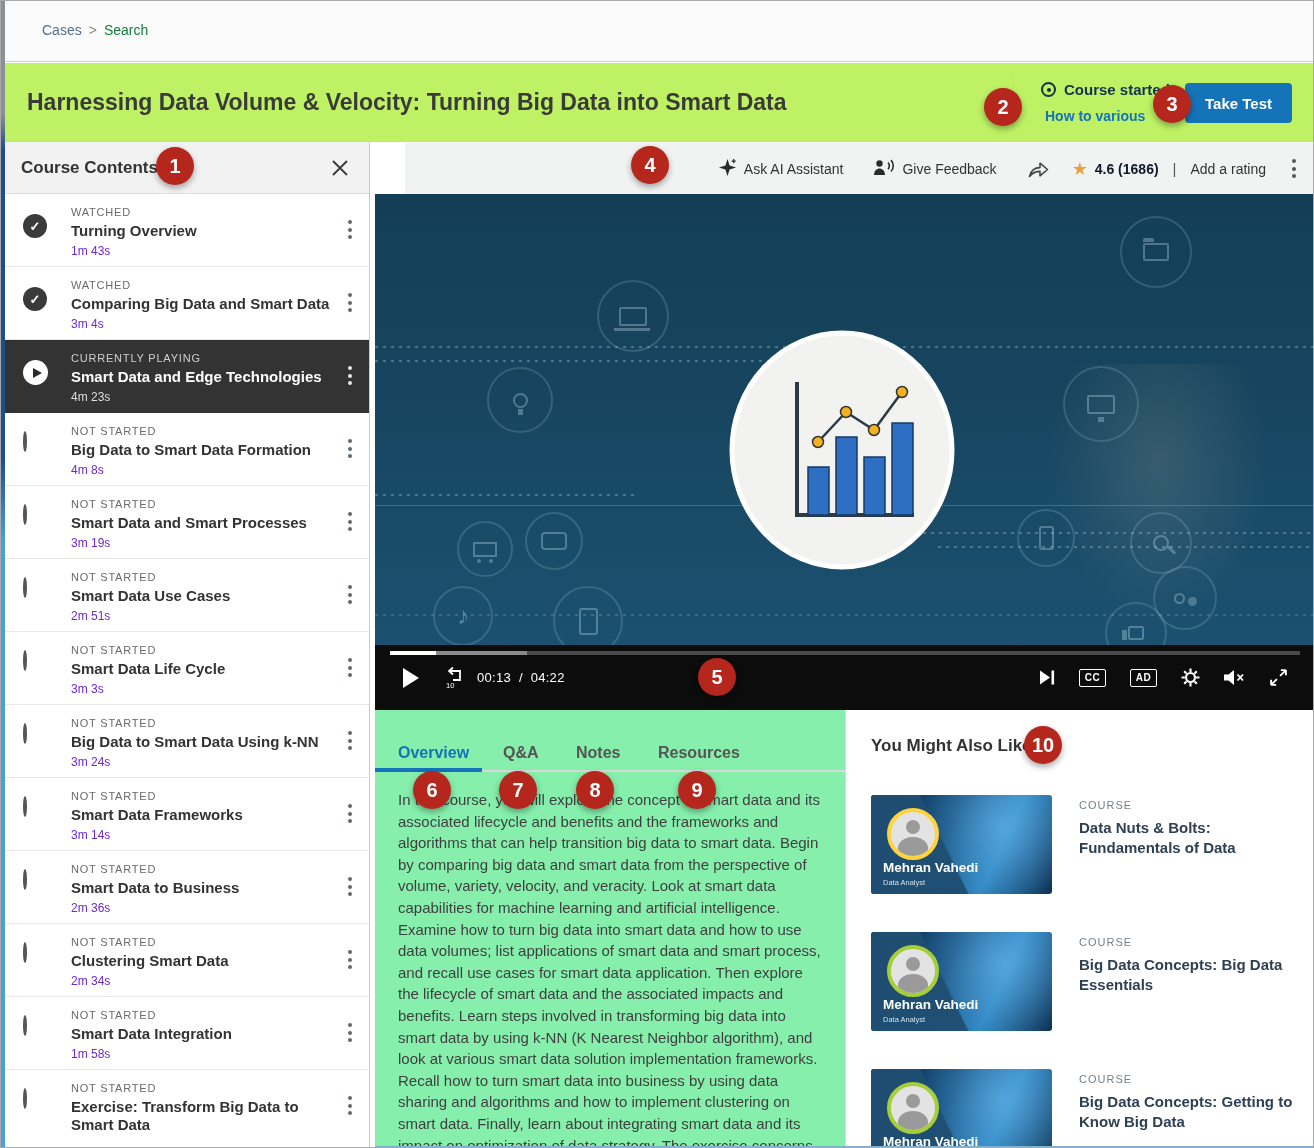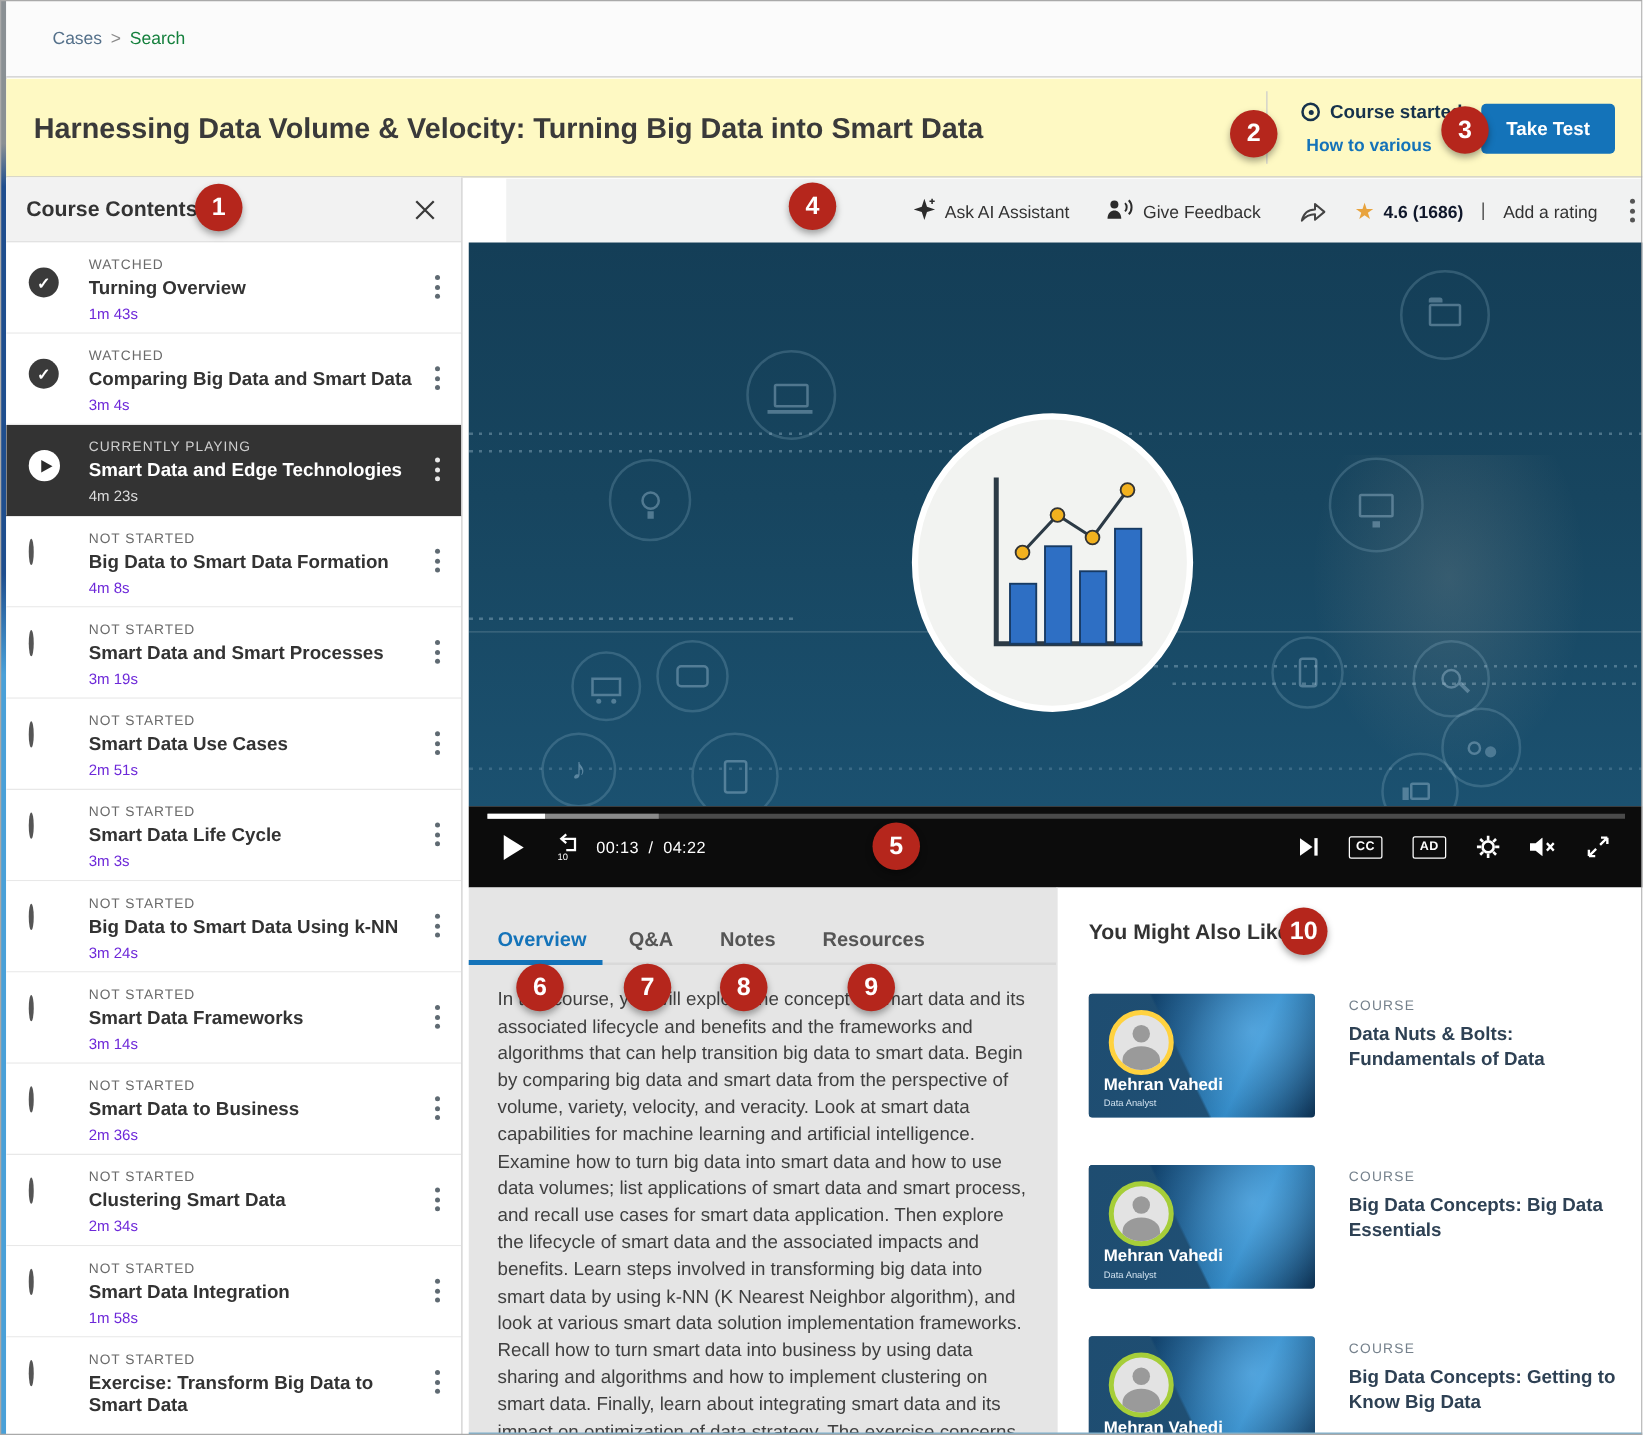--- a/index.html
+++ b/index.html
@@ -10,21 +10,21 @@
   
   .edge-strip { position:absolute; left:0; top:0; width:5px; height:100%;
     background:linear-gradient(180deg,#8a9094 0%,#8a9094 10%,#1f4e8e 13%,#1f4e8e 40%,#4aa0d8 47%,#4aa0d8 100%); }
 
   
   .breadcrumb-bar { position:absolute; left:5px; top:0; right:0; height:62px; background:#fbfbfb; border-bottom:1px solid #ccc; }
   .breadcrumb { position:absolute; left:37px; top:22px; font-size:14px; color:#54708a; }
   .breadcrumb .sep { color:#8a8a8a; margin:0 7px; }
   .breadcrumb .crumb-last { color:#15803d; }
 
-  .title-bar { position:absolute; left:5px; top:63px; right:0; height:79px; background:#fef9c3; border-bottom:1px solid #ccc; }
+  .title-bar { position:absolute; left:5px; top:63px; right:0; height:79px; background:#bef264; border-bottom:1px solid #ccc; }
   .page-title { position:absolute; left:22px; top:26px; font-size:23px; font-weight:bold; color:#3a3a3a; }
   .hdr-divider { position:absolute; left:1008px; top:10px; height:58px; border-left:1px solid #ccc; }
   .course-status { position:absolute; left:1036px; top:18px; display:flex; align-items:center; gap:8px; font-size:15px; font-weight:bold; color:#16324c; }
   .radio-icon { width:15px; height:15px; border:2px solid #16324c; border-radius:50%; position:relative; }
   .radio-icon::after { content:""; position:absolute; left:3.5px; top:3.5px; width:4px; height:4px; background:#16324c; border-radius:50%; }
   .how-to { position:absolute; left:1040px; top:45px; font-size:14px; font-weight:bold; color:#1473b9; cursor:pointer; }
   .take-test-btn { position:absolute; left:1180px; top:20px; width:107px; height:40px; background:#1473b9; color:#fff;
     font-size:15px; font-weight:bold; border:none; border-radius:4px; display:flex; align-items:center; justify-content:center; cursor:pointer; }
 
   
@@ -46,21 +46,21 @@
   .ci.playing { background:#333333; border-color:#333333; }
   .ci.playing .ci-status { color:#cfcfcf; }
   .ci.playing .ci-title { color:#fff; }
   .ci.playing .ci-dur { color:#ddd; }
   .kebab { width:18px; padding-top:14px; display:flex; flex-direction:column; align-items:center; gap:3.5px; cursor:pointer; }
   .kebab i { width:4px; height:4px; border-radius:50%; background:#5f6a72; }
   .ci.playing .kebab i { background:#e8e8e8; }
 
   
   .ptoolbar { position:absolute; left:405px; top:143px; width:909px; height:51px; background:#f1f2f2;
-    display:flex; align-items:center; justify-content:flex-end; gap:0; padding-right:6px; font-size:14px; color:#333; }
+    display:flex; align-items:center; justify-content:flex-end; gap:0; padding-right:18px; font-size:14px; color:#333; }
   .tb-item { display:flex; align-items:center; gap:7px; cursor:pointer; }
   .tb-gap { width:30px; } .tb-gap-sm { width:22px; }
   .tb-star { color:#e8a33d; font-size:18px; line-height:1; }
   .tb-rating { font-weight:bold; color:#0f172a; }
   .tb-pipe { color:#555; margin:0 14px; font-size:15px; }
   .tb-kebab { margin-left:26px; }
   .tb-kebab i { display:block; width:4px; height:4px; border-radius:50%; background:#555; margin:3.5px auto; }
 
   
   .video { position:absolute; left:375px; top:194px; width:939px; height:451px; overflow:hidden;
@@ -102,21 +102,21 @@
   .circle-btn { width:28px; height:28px; border:1.5px solid #c4c4c4; border-radius:50%; display:flex; align-items:center; justify-content:center; cursor:pointer; }
   .chev-l { width:8px; height:8px; border-left:2px solid #e2e2e2; border-bottom:2px solid #e2e2e2; transform:rotate(45deg); margin-left:3px; }
   .chev-r { width:8px; height:8px; border-left:2px solid #e2e2e2; border-bottom:2px solid #e2e2e2; transform:rotate(-135deg); margin-right:3px; }
   .page-ind { font-size:13px; }
   .right-ctls { right:26px; gap:24px; }
   .badgebox { width:27px; height:18px; border:1.6px solid #fff; border-radius:2px; font-size:10px; font-weight:bold;
     display:flex; align-items:center; justify-content:center; letter-spacing:.5px; cursor:pointer; }
   .svgbtn { cursor:pointer; display:flex; align-items:center; }
 
   
-  .tabs-panel { position:absolute; left:375px; top:710px; width:470px; height:438px; background:#e5e5e5;text-decoration:underline; }
+  .tabs-panel { position:absolute; left:375px; top:710px; width:470px; height:438px; background:#86efac;text-decoration:underline; }
   .tabs { position:absolute; left:0; right:0; top:26px; height:36px; border-bottom:2px solid #d9d9d9; }
   .tab { position:absolute; top:8px; font-size:16px; font-weight:bold; color:#555; cursor:pointer; }
   .tab.active { color:#1473b9; }
   .tab-underline { position:absolute; left:0; bottom:-2px; width:107px; height:4px; background:#1473b9; }
   .overview-text { position:absolute; left:23px; top:79px; width:426px; font-size:15px; line-height:21.6px; color:#3f3f3f; }
 
   
   .also-like { position:absolute; left:845px; top:710px; width:469px; height:438px; border-left:1px solid #ddd; background:#fff; overflow:hidden; }
   .al-title { position:absolute; left:25px; top:26px; font-size:17px; font-weight:bold; color:#333; }
   .card { position:absolute; left:25px; display:flex; cursor:pointer; }

